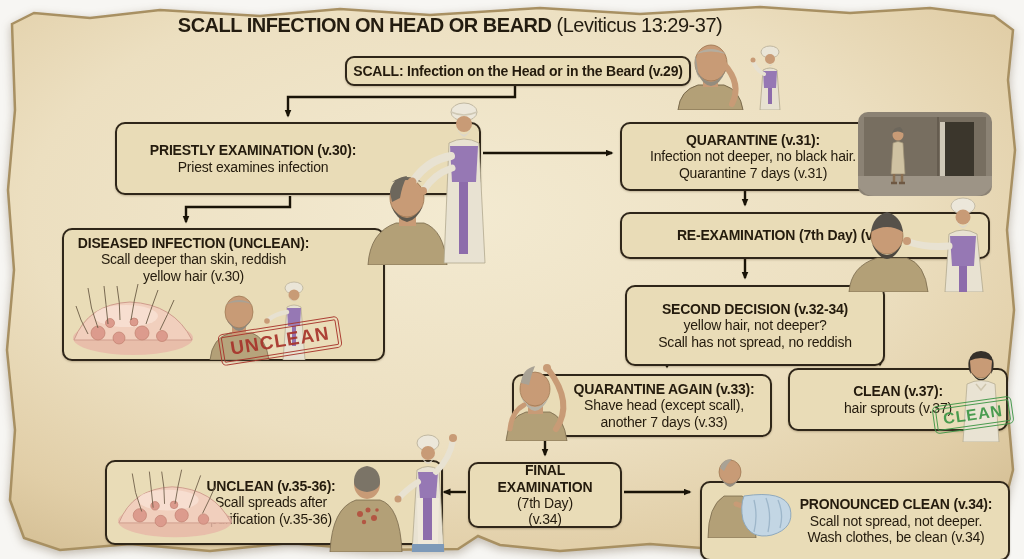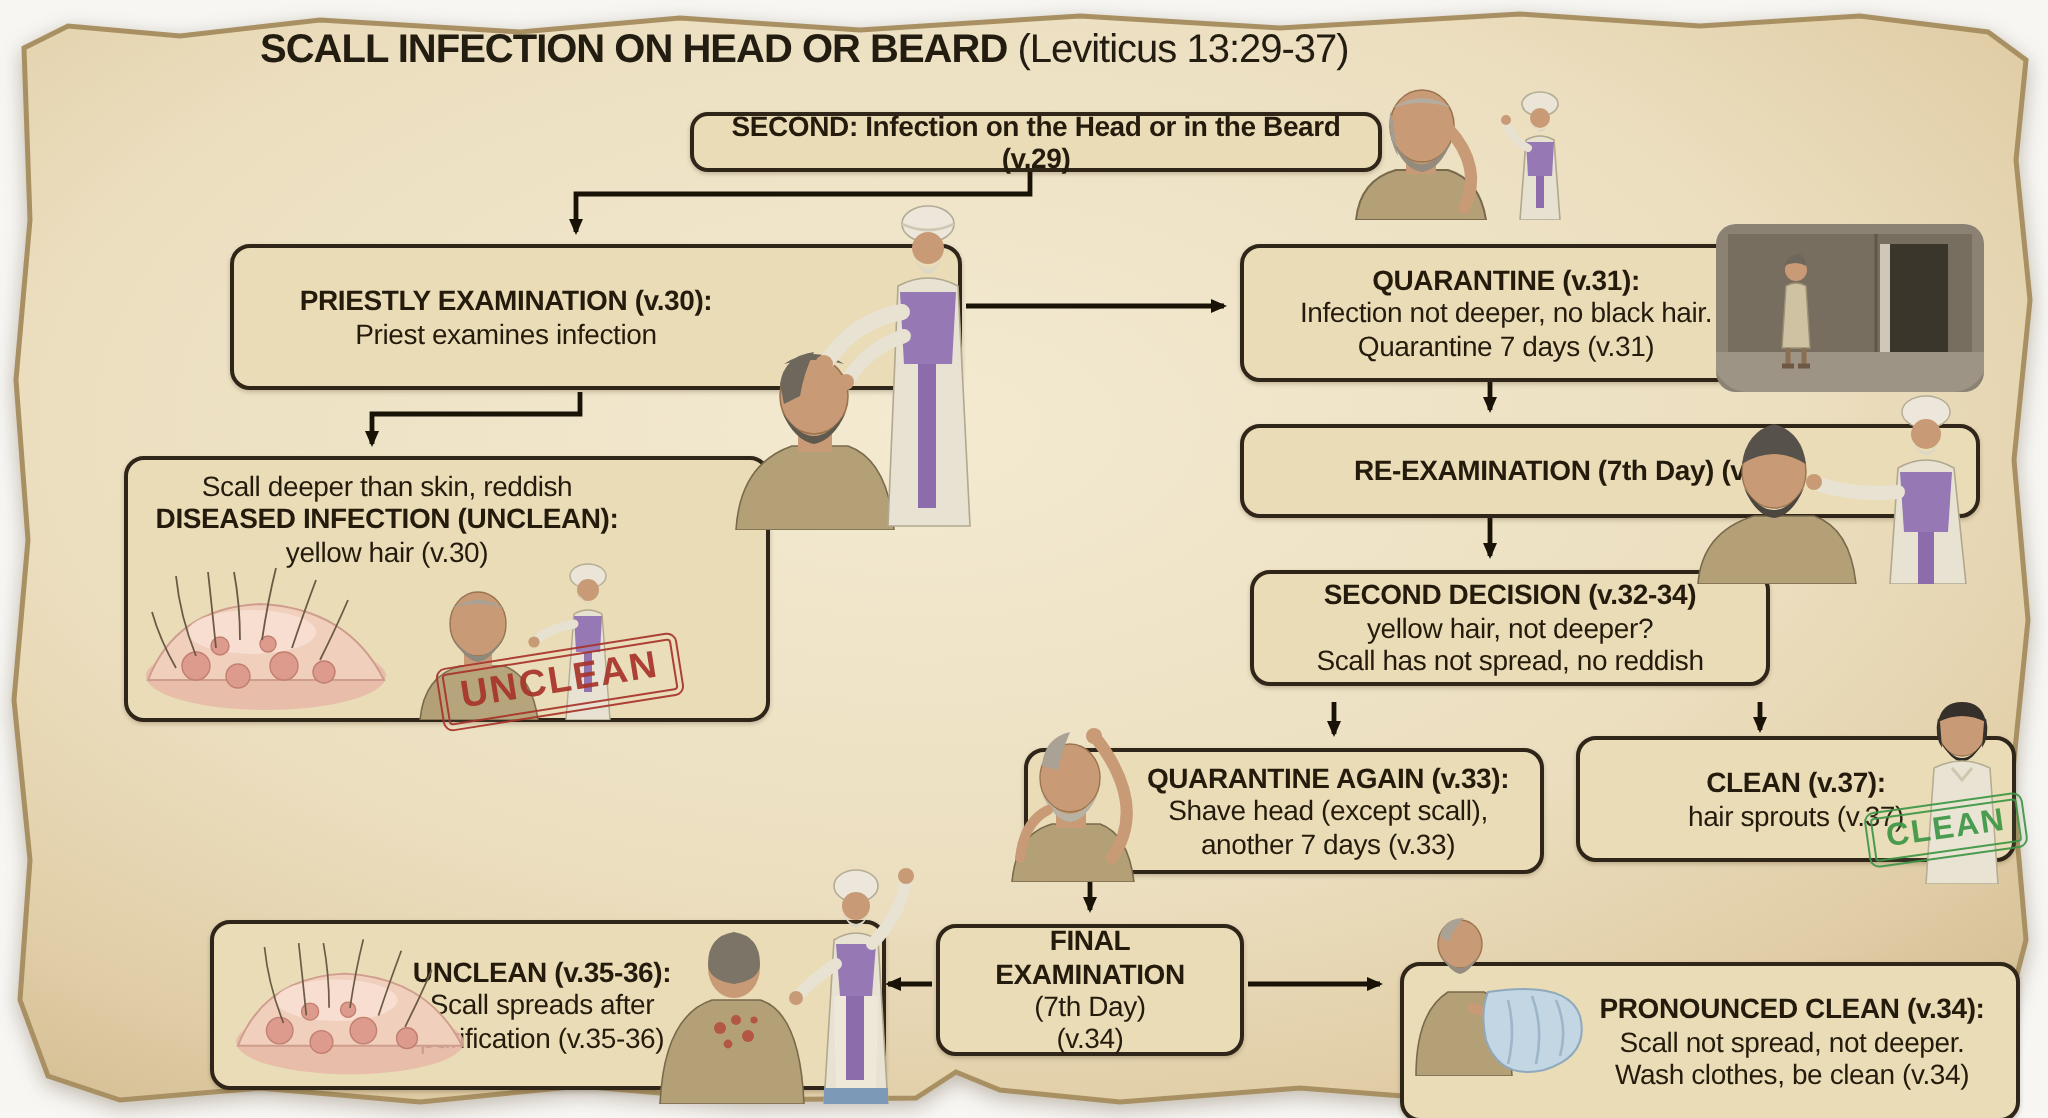--- a/index.html
+++ b/index.html
@@ -1,21 +1,21 @@
 <!DOCTYPE html>
 <html><head>
 <meta charset="utf-8">
 <style>
   html,body{margin:0;padding:0}
   body{width:1024px;height:559px;position:relative;overflow:hidden;
        background:#f7f6f3;font-family:"Liberation Sans",sans-serif}
   #stage{position:absolute;inset:0}
   #parch{position:absolute;inset:0;z-index:0;filter:drop-shadow(0 3px 5px rgba(90,70,40,.35))}
   #arrows{position:absolute;inset:0;z-index:1}
-  #title{position:absolute;left:130px;top:14px;width:620px;z-index:2;
+  #title{position:absolute;left:140px;top:14px;width:620px;text-align:center;z-index:2;
          font-size:20px;font-weight:700;letter-spacing:-.5px;color:#231c10;white-space:nowrap}
   #title .r{font-weight:400}
   .node{position:absolute;background:#e9dcb7;border:2px solid #2f2619;border-radius:10px;
         box-sizing:border-box;display:flex;flex-direction:column;justify-content:center;
         text-align:center;color:#241b0d;font-size:14px;line-height:1.17;letter-spacing:-.2px;
         z-index:2;box-shadow:0 1px 2px rgba(60,40,10,.25);padding:2px 6px}
   .node .b{font-weight:700}
   .node .r{font-weight:700}
   .illu{position:absolute;z-index:3}
   .stamp{position:absolute;z-index:4;font-weight:700;letter-spacing:1px;border-radius:5px;
@@ -61,45 +61,45 @@
       <polyline points="880,351 880,365" marker-end="url(#ah)"></polyline>
       <polyline points="545,437 545,455" marker-end="url(#ah)"></polyline>
       <polyline points="466,492 444,492" marker-end="url(#ah)"></polyline>
       <polyline points="624,492 690,492" marker-end="url(#ah)"></polyline>
     </g>
   </svg>
 
   <div id="title"><span>SCALL INFECTION ON HEAD OR BEARD</span><span class="r"> (Leviticus 13:29-37)</span></div>
 
   <div class="node" style="left:345px;top:56px;width:346px;height:30px;border-radius:9px">
-    <div><span class="b">SECOND:</span><span class="r"> Infection on the Head or in the Beard (v.29)</span></div>
+    <div><span class="b">SCALL:</span><span class="r"> Infection on the Head or in the Beard (v.29)</span></div>
   </div>
 
   <div class="node" style="left:115px;top:122px;width:366px;height:73px;padding-right:96px">
     <div><span class="b">PRIESTLY EXAMINATION</span><span class="r"> (v.30):</span></div>
     <div>Priest examines infection</div>
   </div>
 
   <div class="node" style="left:62px;top:228px;width:323px;height:133px;justify-content:flex-start;padding-top:5px;padding-right:66px">
+    <div><span class="b">DISEASED INFECTION (UNCLEAN):</span><span class="r"></span></div>
     <div>Scall deeper than skin, reddish</div>
-    <div><span class="b">DISEASED INFECTION (UNCLEAN):</span><span class="r"></span></div>
     <div>yellow hair (v.30)</div>
   </div>
 
   <div class="node" style="left:620px;top:122px;width:370px;height:69px;padding-right:110px">
     <div><span class="b">QUARANTINE</span><span class="r"> (v.31):</span></div>
     <div>Infection not deeper, no black hair.</div>
     <div>Quarantine 7 days (v.31)</div>
   </div>
 
   <div class="node" style="left:620px;top:212px;width:370px;height:47px;padding-right:44px">
     <div><span class="b">RE-EXAMINATION</span><span class="r"> (7th Day) (v.32)</span></div>
   </div>
 
-  <div class="node" style="left:625px;top:285px;width:260px;height:58px">
+  <div class="node" style="left:625px;top:285px;width:260px;height:81px">
     <div><span class="b">SECOND DECISION</span><span class="r"> (v.32-34)</span></div>
     <div>yellow hair, not deeper?</div>
     <div>Scall has not spread, no reddish</div>
   </div>
 
   <div class="node" style="left:512px;top:374px;width:260px;height:63px;padding-left:50px">
     <div><span class="b">QUARANTINE AGAIN</span><span class="r"> (v.33):</span></div>
     <div>Shave head (except scall),</div>
     <div>another 7 days (v.33)</div>
   </div>

